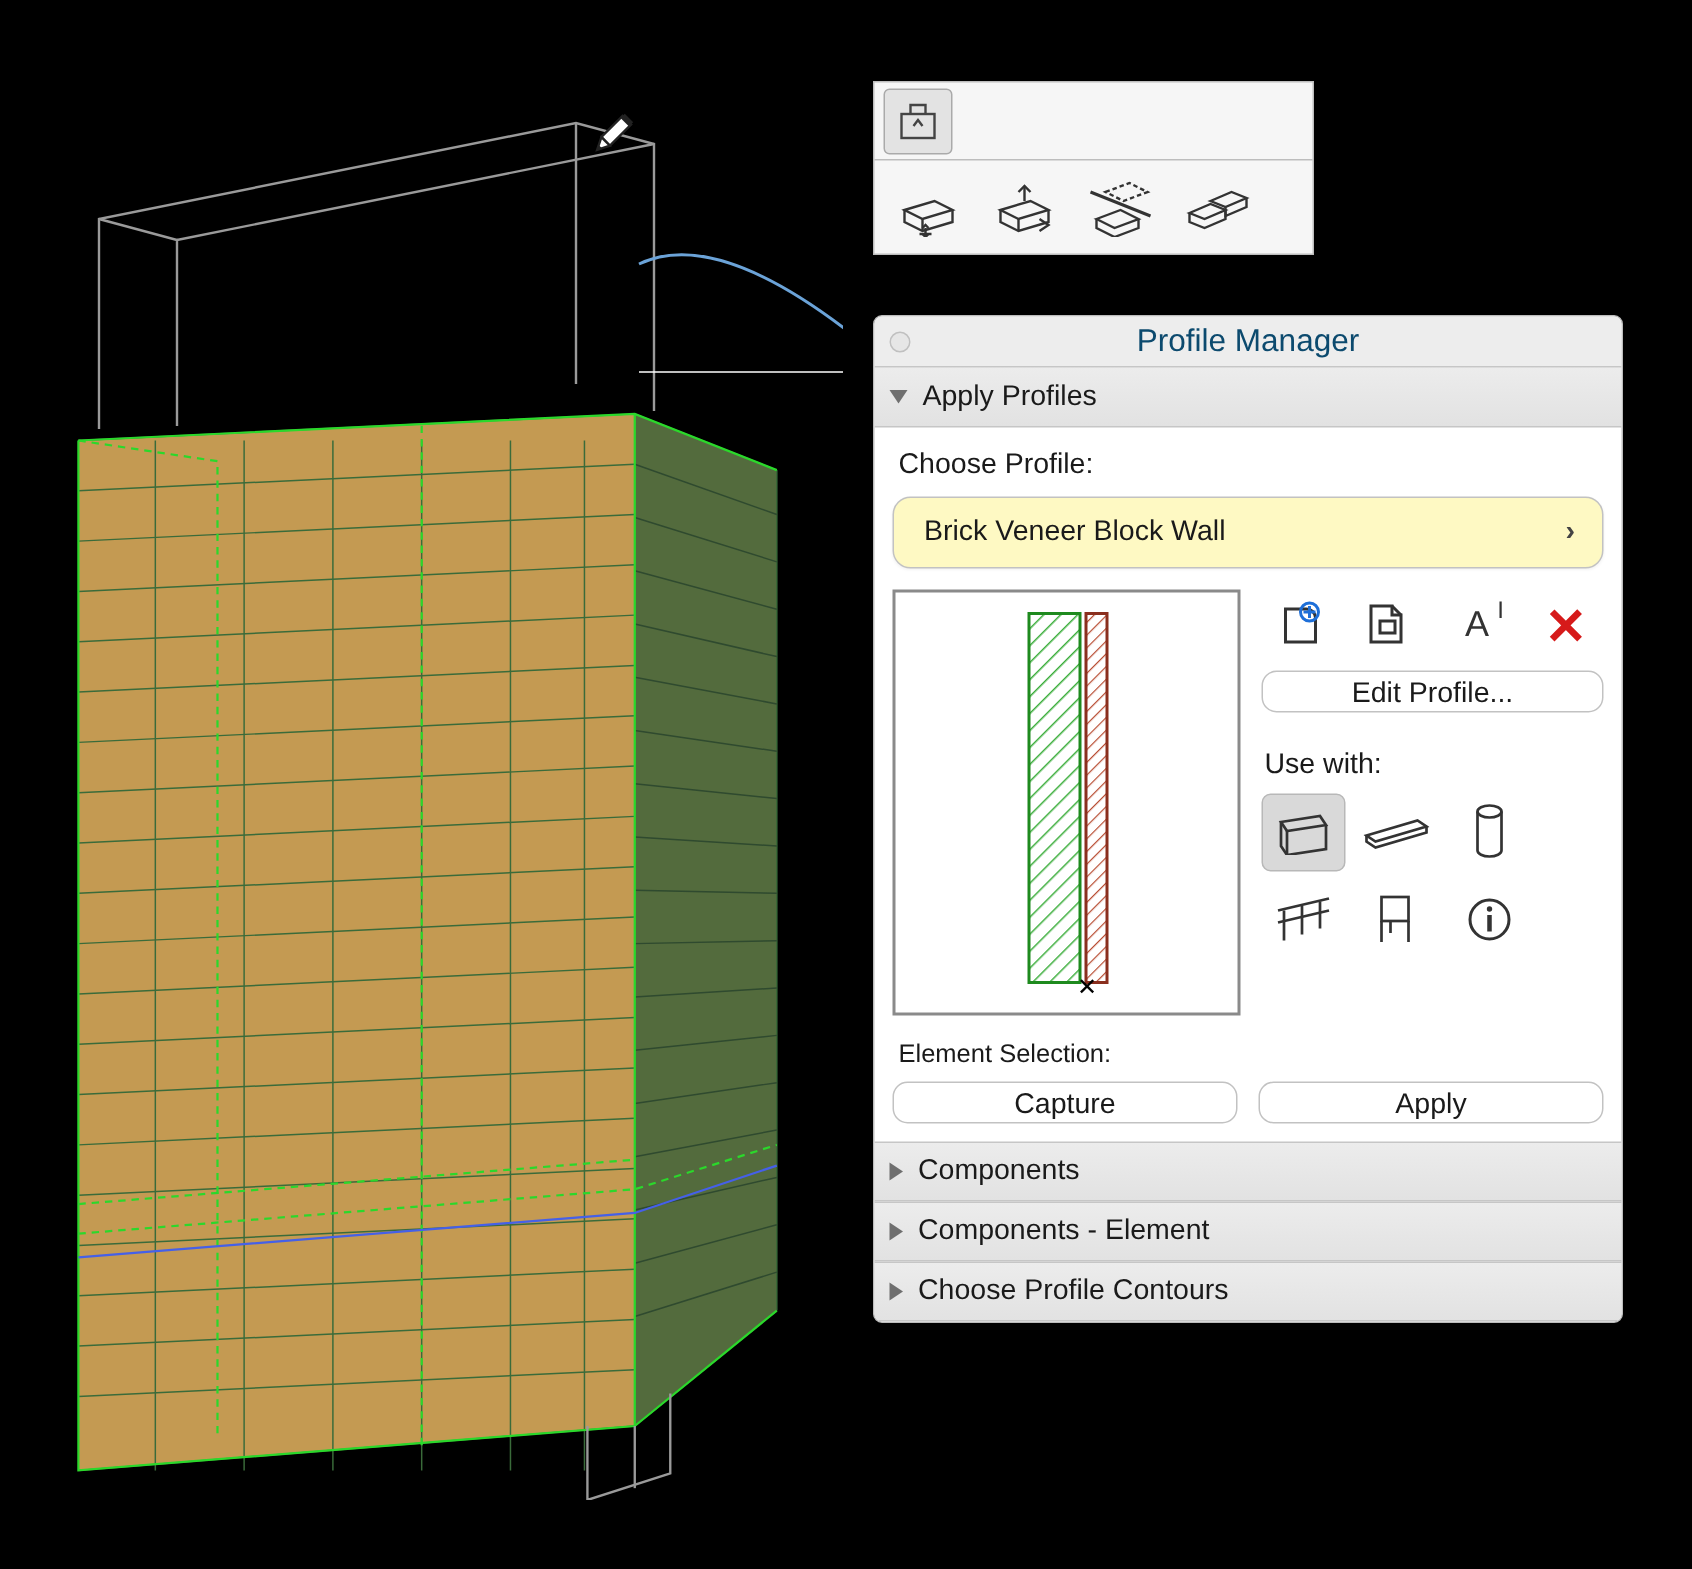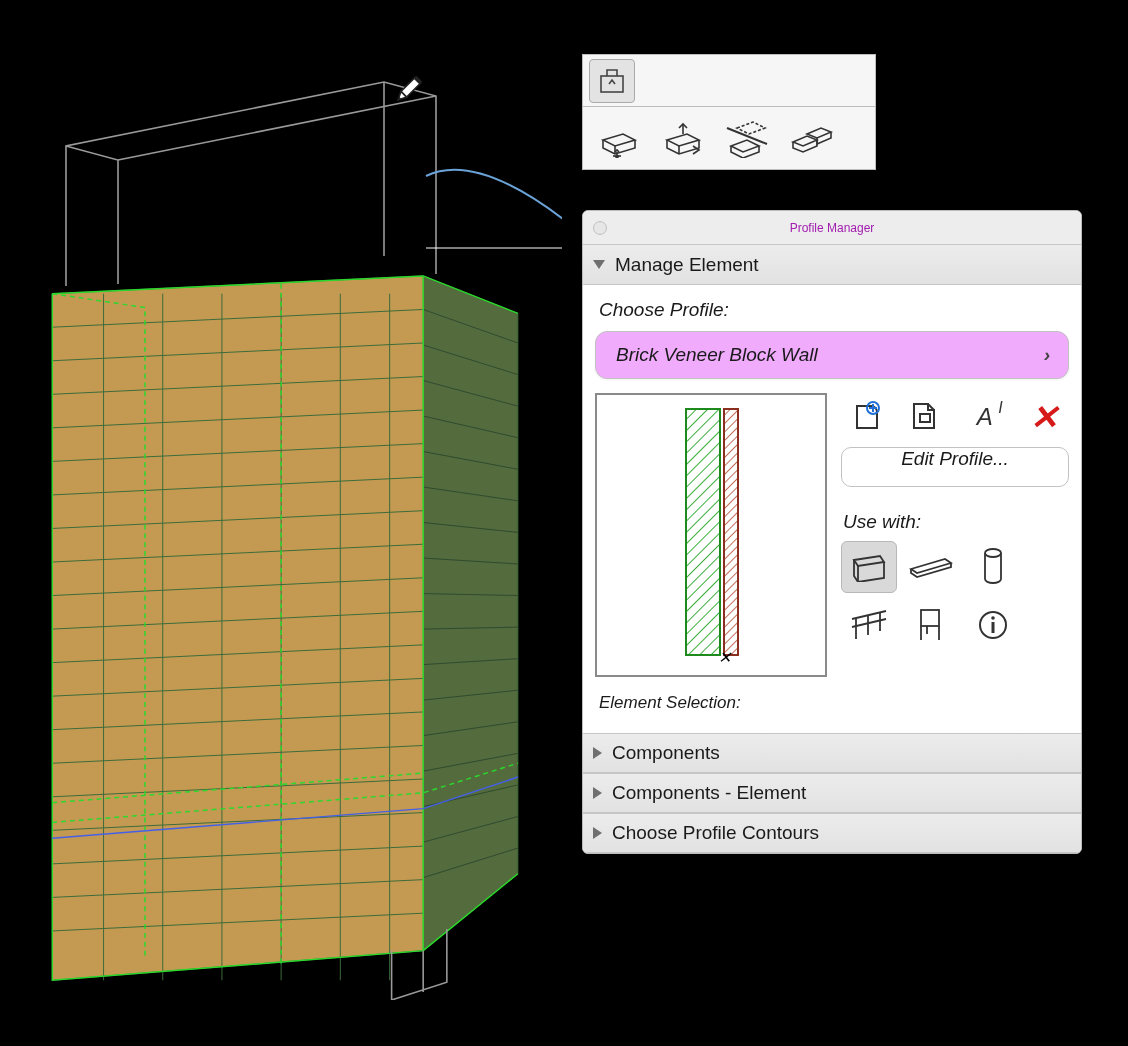--- a/index.html
+++ b/index.html
@@ -94,21 +94,21 @@
     display: flex; align-items: center;
     position: relative;
   }
   .titlebar .dot {
     position: absolute; left: 10px; top: 50%; transform: translateY(-50%);
     width: 14px; height: 14px; border-radius: 50%;
     background: #e6e6e6; border: 1px solid #c0c0c0;
   }
   .titlebar .title {
     flex: 1; text-align: center;
-    font-size: 12px; color: #a21caf;
+    font-size: 21px; color: #0c4a6e;
   }
   .section-header {
     height: 40px;
     background: linear-gradient(#ececec,#e2e2e2);
     border-bottom: 1px solid #c6c6c6;
     display: flex; align-items: center;
     padding: 0 10px;
     cursor: pointer;
   }
   .section-header .tri {
@@ -119,28 +119,28 @@
     border-left: 9px solid #6f6f6f;
     border-top: 6px solid transparent;
     border-bottom: 6px solid transparent;
   }
   .tri-down {
     border-top: 9px solid #6f6f6f;
     border-left: 6px solid transparent;
     border-right: 6px solid transparent;
   }
   .section-header .lbl { font-size: 19px; }
-  .section-body { padding: 10px 12px 12px; font-style: italic; }
+  .section-body { padding: 10px 12px 12px; }
   .label { font-size: 19px; margin: 4px 4px 10px; }
 
   .dropdown {
     height: 48px;
     border: 1px solid #c2c2c2;
     border-radius: 12px;
-    background: #f0abfc;
+    background: #fef9c3;
     box-shadow: 0 1px 2px rgba(0,0,0,0.05);
     display: flex; align-items: center;
     padding: 0 20px;
     cursor: pointer;
     position: relative;
     text-align: center;
   }
   .dropdown .chev {
     position: absolute; right: 18px; top: 50%; transform: translateY(-50%);
     font-weight: bold; color: #444;
@@ -165,25 +165,25 @@
   }
   .icon-btn {
     width: 42px; height: 42px;
     display: flex; align-items: center; justify-content: center;
     color: #333;
     cursor: pointer;
   }
   .xred { color: #d61a1a; font-size: 34px; font-weight: 700; }
 
   .edit-btn, .sel-btn {
-    height: 40px;
+    height: 28px;
     border: 1px solid #c2c2c2;
     border-radius: 10px;
     background: #fff;
-    display: flex; align-items: flex-start; justify-content: center;
+    display: flex; align-items: flex-end; justify-content: center;
     font-size: 19px;
     cursor: pointer;
   }
   .edit-btn { margin-top: 6px; }
 
   .usewith-lbl { margin: 24px 2px 8px; font-size: 19px; }
   .usewith-grid {
     display: grid;
     grid-template-columns: repeat(3, 56px);
     grid-template-rows: repeat(2, 52px);
@@ -373,21 +373,21 @@
 </div>
 
 <div class="panel">
   <div class="titlebar">
     <div class="dot"></div>
     <div class="title">Profile Manager</div>
   </div>
 
   <div class="section-header">
     <div class="tri tri-down"></div>
-    <div class="lbl">Manage Element</div>
+    <div class="lbl">Apply Profiles</div>
   </div>
 
   <div class="section-body">
     <div class="label">Choose Profile:</div>
     <div class="dropdown">
       <span>Brick Veneer Block Wall</span>
       <span class="chev">›</span>
     </div>
 
     <div class="mid-row">
@@ -496,20 +496,28 @@
                 <circle cx="16" cy="16" r="13" fill="none" stroke="#333" stroke-width="2"></circle>
                 <circle cx="16" cy="9" r="1.8" fill="#333"></circle>
                 <rect x="14.5" y="13" width="3" height="11" fill="#333"></rect>
               </svg>
           </div>
         </div>
       </div>
     </div>
 
     <div class="sel-label">Element Selection:</div>
+    <div class="sel-row">
+      <div class="sel-btn">
+          <span>Capture</span>
+        </div>
+      <div class="sel-btn">
+          <span>Apply</span>
+        </div>
+    </div>
   </div>
 
   <div class="section-header collapsed">
     <div class="tri tri-right"></div>
     <div class="lbl">Components</div>
   </div>
   <div class="section-header collapsed">
     <div class="tri tri-right"></div>
     <div class="lbl">Components - Element</div>
   </div>

